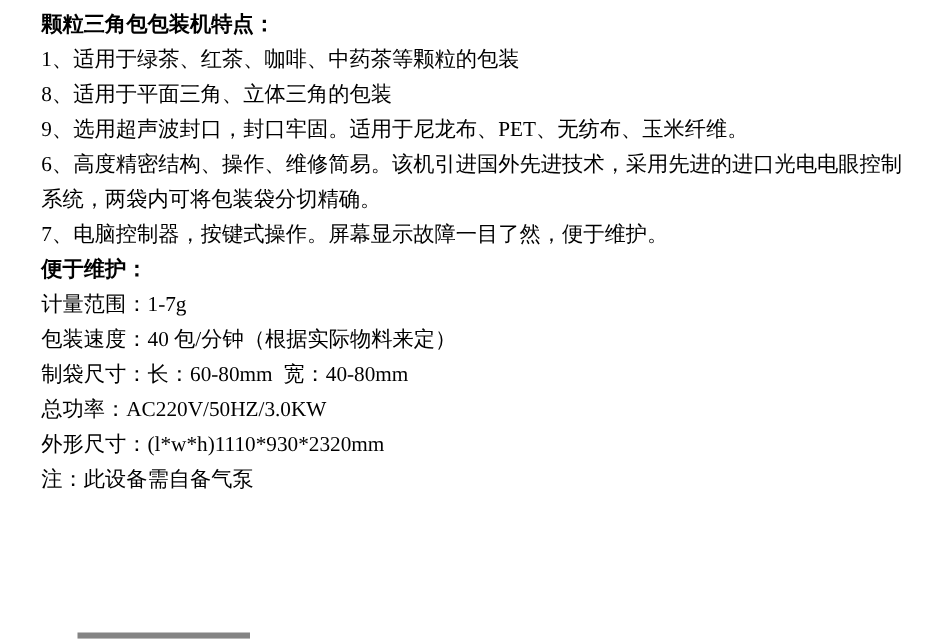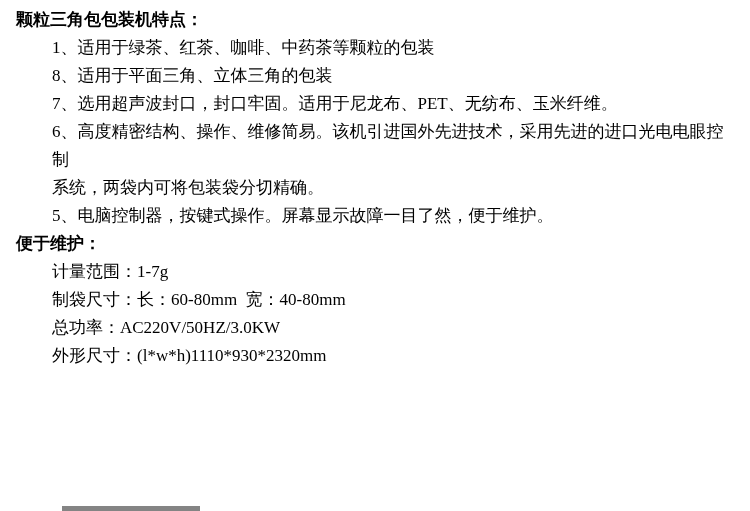--- a/index.html
+++ b/index.html
@@ -7,31 +7,30 @@
   body {
     font-family: "Liberation Serif", "DejaVu Serif", serif;
     background: #ffffff;
     color: #000000;
     overflow: hidden;
   }
   .page {
     position: relative;
     width: 750px;
     height: 511px;
-    padding: 6px 20px 0 16px;
+    padding: 6px 20px 0 33px;
     background: #ffffff;
     overflow: hidden;
   }
   .doc-line {
     font-size: 17px;
     line-height: 28px;
     white-space: pre-wrap;
     max-width: 706px;
     overflow: hidden;
-    margin-left: 36px;
   }
   .doc-heading {
     font-size: 17px;
     line-height: 28px;
     font-weight: bold;
     white-space: pre-wrap;
   }
   .bottom-clipped-bar {
     position: absolute;
     left: 62px;
@@ -43,27 +42,29 @@
 </style>
 </head>
 <body>
 
 <div class="page">
 
   <div class="doc-heading">颗粒三角包包装机特点：</div>
 
   <div class="doc-line">1、适用于绿茶、红茶、咖啡、中药茶等颗粒的包装</div>
   <div class="doc-line">8、适用于平面三角、立体三角的包装</div>
-  <div class="doc-line">7、选用超声波封口，封口牢固。适用于尼龙布、PET、无纺布、玉米纤维。</div>
+  <div class="doc-line">9、选用超声波封口，封口牢固。适用于尼龙布、PET、无纺布、玉米纤维。</div>
   <div class="doc-line">6、高度精密结构、操作、维修简易。该机引进国外先进技术，采用先进的进口光电电眼控制
 系统，两袋内可将包装袋分切精确。</div>
-  <div class="doc-line">5、电脑控制器，按键式操作。屏幕显示故障一目了然，便于维护。</div>
+  <div class="doc-line">7、电脑控制器，按键式操作。屏幕显示故障一目了然，便于维护。</div>
 
   <div class="doc-heading">便于维护：</div>
 
   <div class="doc-line">计量范围：1-7g</div>
+  <div class="doc-line">包装速度：40 包/分钟（根据实际物料来定）</div>
   <div class="doc-line">制袋尺寸：长：60-80mm  宽：40-80mm</div>
   <div class="doc-line">总功率：AC220V/50HZ/3.0KW</div>
   <div class="doc-line">外形尺寸：(l*w*h)1110*930*2320mm</div>
+  <div class="doc-line">注：此设备需自备气泵</div>
 
   <div class="bottom-clipped-bar"></div>
 
 </div>
 
 </body></html>

